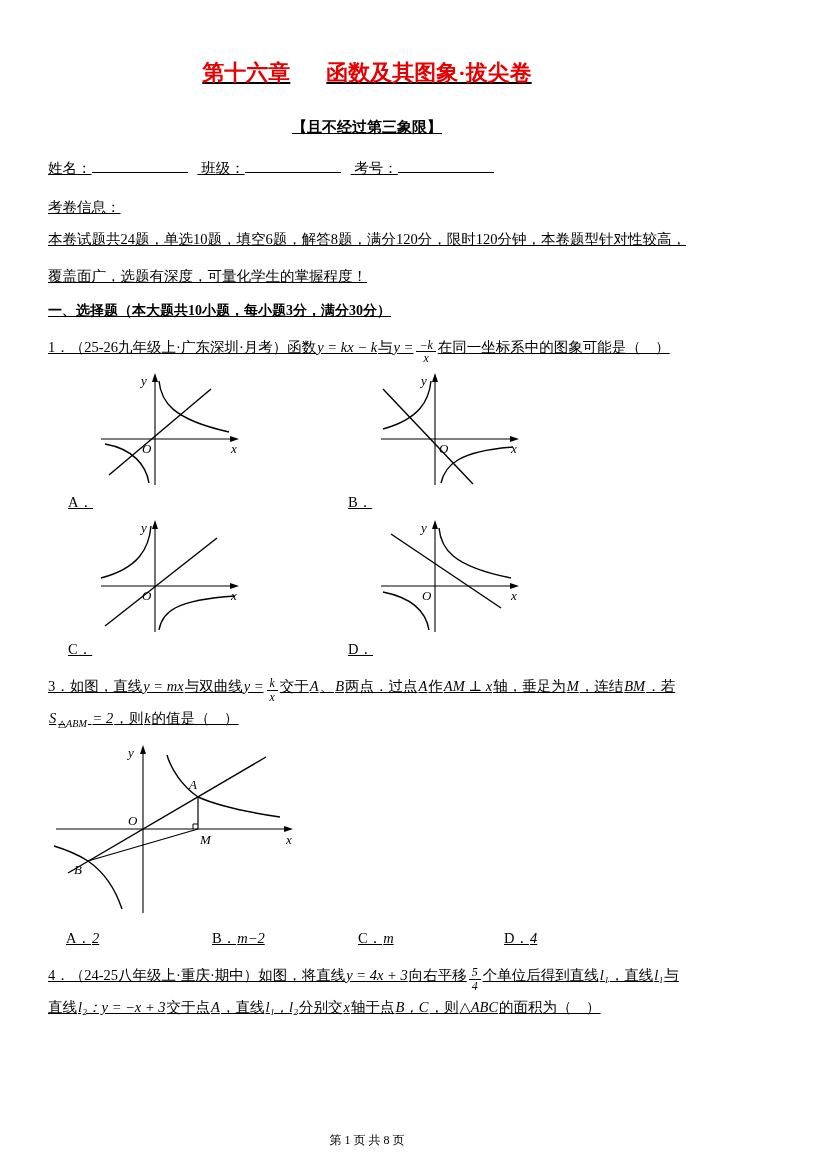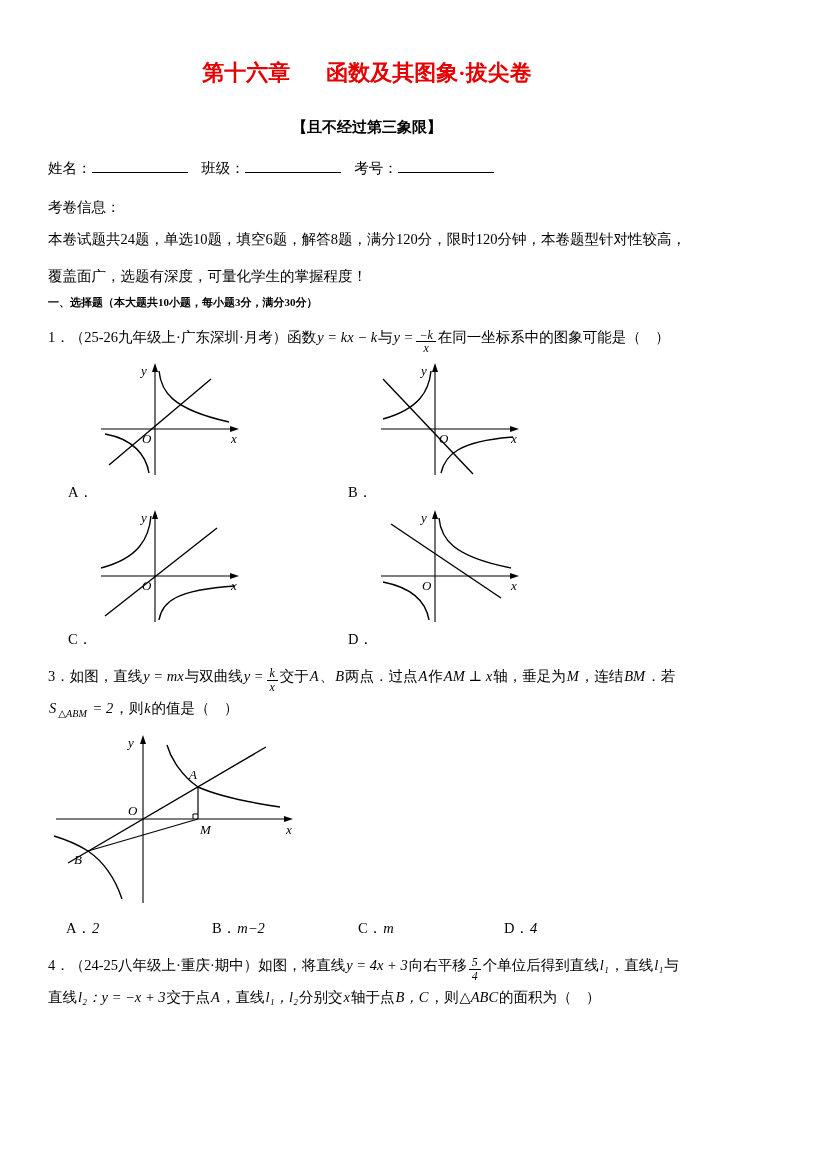--- a/index.html
+++ b/index.html
@@ -10,20 +10,21 @@
     font-family: "Liberation Serif", "DejaVu Serif", serif;
     font-size: 14.5px;
     overflow: hidden;
   }
   .page {
     position: relative;
     box-sizing: border-box;
     width: 734px; height: 1169px;
     padding: 40px 48px 4px 48px;
     overflow: hidden;
+    text-decoration: underline;
   }
   .title {
     text-align: center;
     font-size: 22px;
     font-weight: 700;
     color: #e60000;
     margin-top: 18px;
   }
   .title .t2 { margin-left: 36px; }
   .edition {
@@ -43,22 +44,22 @@
     margin-right: 10px;
   }
   .info-h { margin-top: 20px; }
   .info-body {
     margin-top: 4px;
     line-height: 2.55;
     text-align: justify;
   }
   .sec-h {
     font-weight: 700;
-    font-size: 11px;
-    margin-top: 0;
+    font-size: 14px;
+    margin-top: 7px;
   }
   .q { margin-top: 12px; line-height: 2.15; }
   .m {
     font-style: italic;
     margin: 0 1px;
     font-family: "Liberation Serif", "DejaVu Serif", serif;
   }
   .sub { font-size: 0.7em; vertical-align: -0.35em; }
   .frac {
     display: inline-block;
@@ -221,14 +222,15 @@
     <span class="opt"><span>A．</span><span class="m">2</span></span>
     <span class="opt"><span>B．</span><span class="m">m−2</span></span>
     <span class="opt"><span>C．</span><span class="m">m</span></span>
     <span class="opt"><span>D．</span><span class="m">4</span></span>
   </div>
 
   <div class="q">
     <span>4．（24-25八年级上·重庆·期中）如图，将直线</span><span class="m">y = 4x + 3</span><span>向右平移</span><span class="frac"><span class="num">5</span><span class="den">4</span></span><span>个单位后得到直线</span><span class="m">l₁</span><span>，直线</span><span class="m">l₁</span><span>与直线</span><span class="m">l₂：y = −x + 3</span><span>交于点</span><span class="m">A</span><span>，直线</span><span class="m">l₁，l₂</span><span>分别交</span><span class="m">x</span><span>轴于点</span><span class="m">B，C</span><span>，则</span><span class="m">△ABC</span><span>的面积为（　）</span>
   </div>
 
+  <div class="footer">第 1 页 共 8 页</div>
 
 </div>
 
 </body></html>

